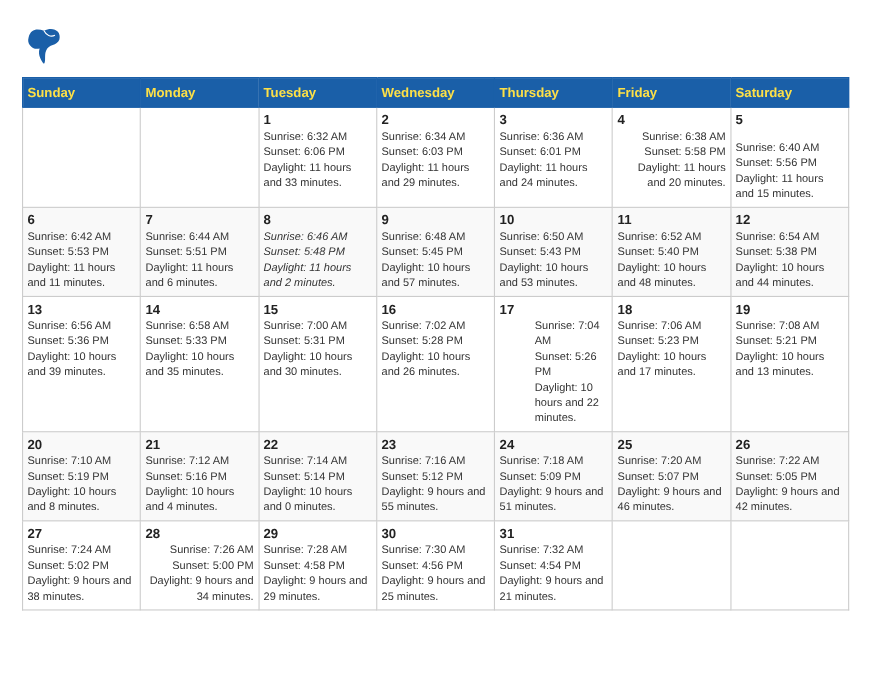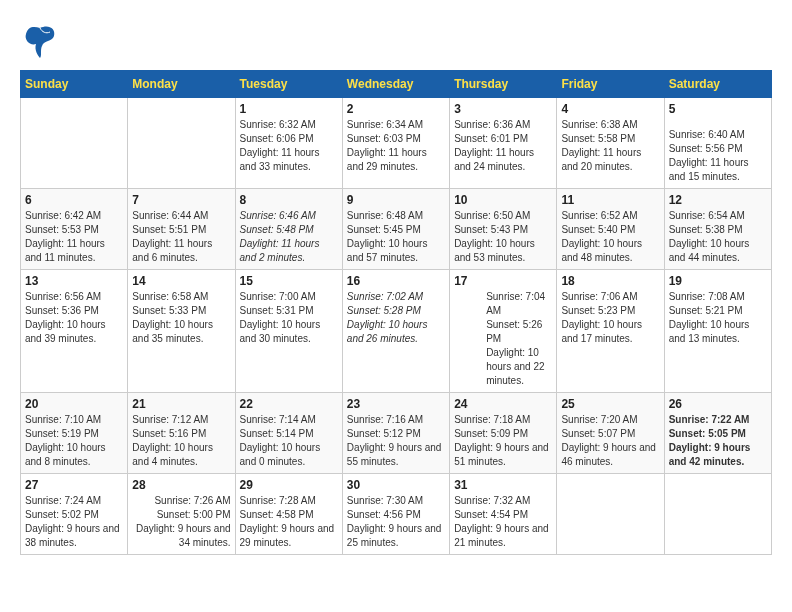--- a/index.html
+++ b/index.html
@@ -142,21 +142,21 @@
 Daylight: 11 hours and 29 minutes.</div>
         </td>
         <td>
           <div class="day-number">3</div>
           <div class="day-info" style="white-space: pre-line;">Sunrise: 6:36 AM
 Sunset: 6:01 PM
 Daylight: 11 hours and 24 minutes.</div>
         </td>
         <td>
           <div class="day-number">4</div>
-          <div class="day-info" style="white-space: pre-line;">Sunrise: 6:38 AM
+          <div class="day-info" style="white-space: pre-line; text-align: right;">Sunrise: 6:38 AM
 Sunset: 5:58 PM
 Daylight: 11 hours and 20 minutes.</div>
         </td>
         <td>
           <div class="day-number">5</div>
           <div class="day-info" style="white-space: pre-line; margin-top: 12px;">Sunrise: 6:40 AM
 Sunset: 5:56 PM
 Daylight: 11 hours and 15 minutes.</div>
         </td>
       </tr>
@@ -218,21 +218,21 @@
 Daylight: 10 hours and 35 minutes.</div>
         </td>
         <td>
           <div class="day-number">15</div>
           <div class="day-info" style="white-space: pre-line;">Sunrise: 7:00 AM
 Sunset: 5:31 PM
 Daylight: 10 hours and 30 minutes.</div>
         </td>
         <td>
           <div class="day-number">16</div>
-          <div class="day-info" style="white-space: pre-line; font-style: italic;">Sunrise: 7:02 AM
+          <div class="day-info" style="white-space: pre-line;">Sunrise: 7:02 AM
 Sunset: 5:28 PM
 Daylight: 10 hours and 26 minutes.</div>
         </td>
         <td>
           <div class="day-number">17</div>
           <div class="day-info" style="white-space: pre-line; margin-left: 32px;">Sunrise: 7:04 AM
 Sunset: 5:26 PM
 Daylight: 10 hours and 22 minutes.</div>
         </td>
         <td>
@@ -280,21 +280,21 @@
 Daylight: 9 hours and 51 minutes.</div>
         </td>
         <td>
           <div class="day-number">25</div>
           <div class="day-info" style="white-space: pre-line;">Sunrise: 7:20 AM
 Sunset: 5:07 PM
 Daylight: 9 hours and 46 minutes.</div>
         </td>
         <td>
           <div class="day-number">26</div>
-          <div class="day-info" style="white-space: pre-line; font-weight: bold;">Sunrise: 7:22 AM
+          <div class="day-info" style="white-space: pre-line;">Sunrise: 7:22 AM
 Sunset: 5:05 PM
 Daylight: 9 hours and 42 minutes.</div>
         </td>
       </tr>
       <tr>
         <td>
           <div class="day-number">27</div>
           <div class="day-info" style="white-space: pre-line;">Sunrise: 7:24 AM
 Sunset: 5:02 PM
 Daylight: 9 hours and 38 minutes.</div>

